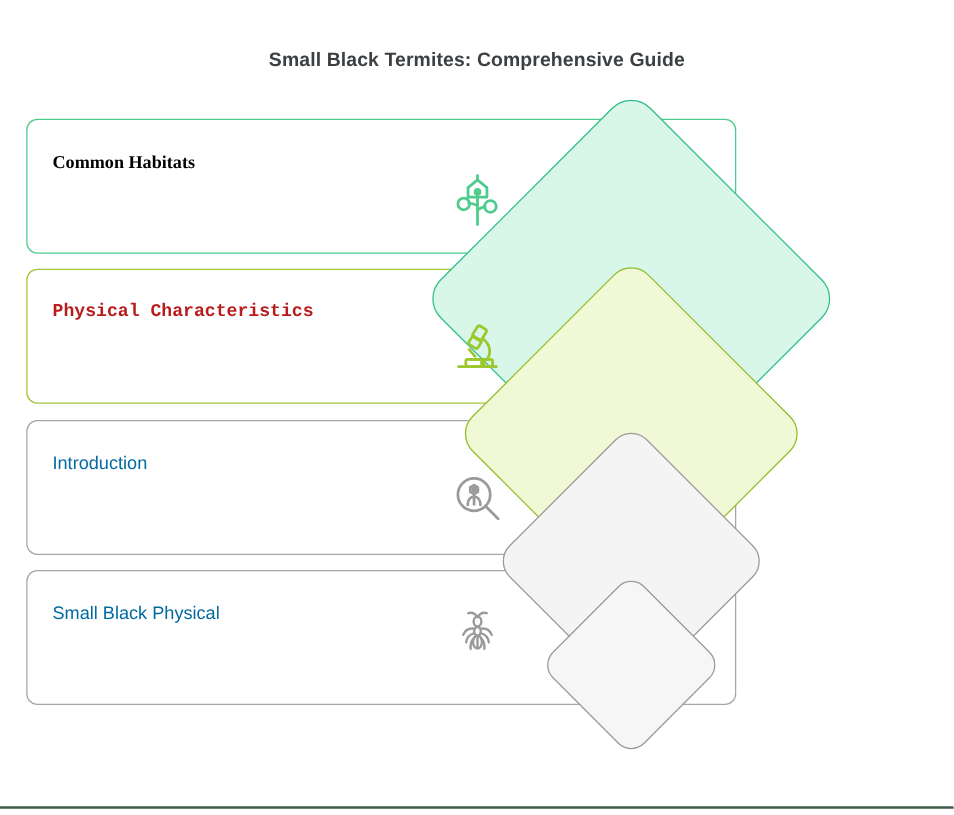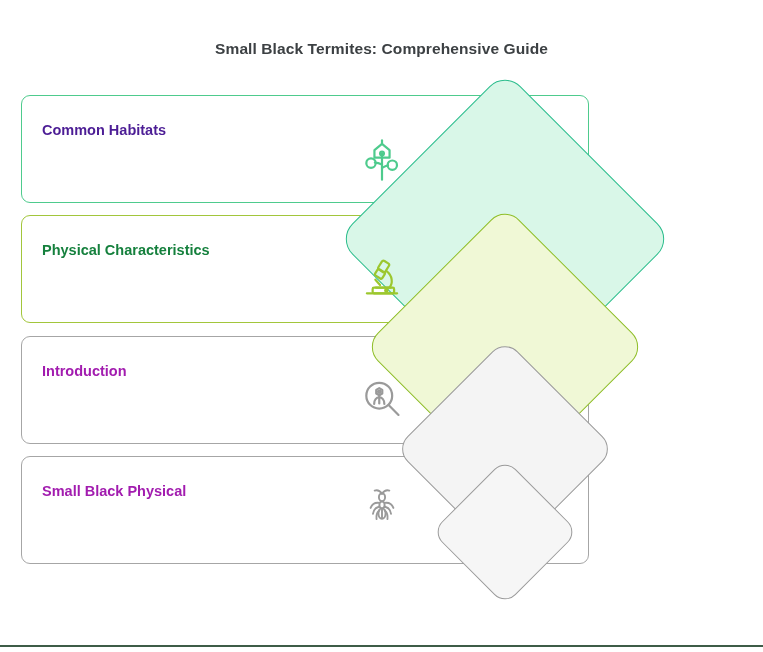--- a/index.html
+++ b/index.html
@@ -38,30 +38,30 @@
     height: 108px;
     border-radius: 9px;
     border: 1.6px solid #9e9e9e;
     background: transparent;
   }
   .card-label {
     position: absolute;
     left: 20px;
     top: 26px;
     font-size: 14.5px;
-    color: #a21caf;
-    font-weight: bold;
+    color: #0369a1;
+    font-weight: normal;
     white-space: nowrap;
   }
   .card.accent .card-label { font-weight: bold; }
 
   #card-0 { top: 95px;  border-color: #4ecb8d; }
-  #card-0 .card-label { color: #4c1d95; }
+  #card-0 .card-label { color: #000000; font-family: Liberation Serif, serif; }
   #card-1 { top: 215px; border-color: #a2c63b; }
-  #card-1 .card-label { color: #15803d; }
+  #card-1 .card-label { color: #b91c1c; font-family: Liberation Mono, monospace; }
   #card-2 { top: 336px; border-color: #a6a6a6; }
   #card-3 { top: 456px; border-color: #a6a6a6; }
 
   
   #diamond-stack {
     position: absolute;
     left: 0; top: 0;
     width: 763px; height: 652px;
     pointer-events: none;
   }

